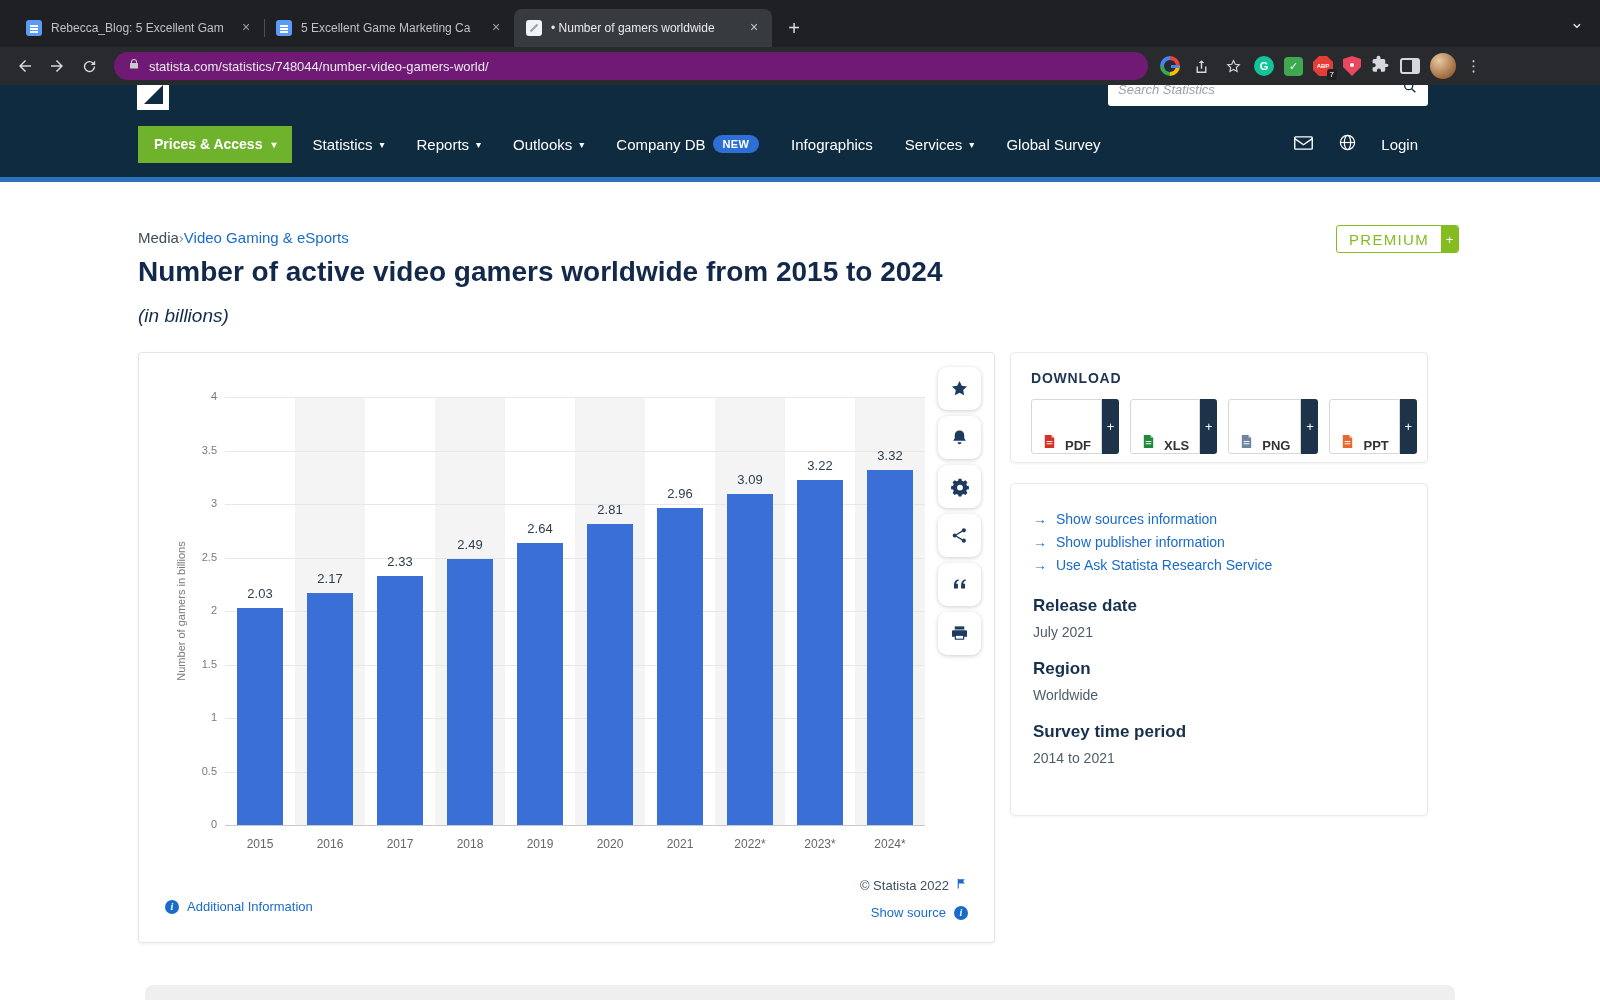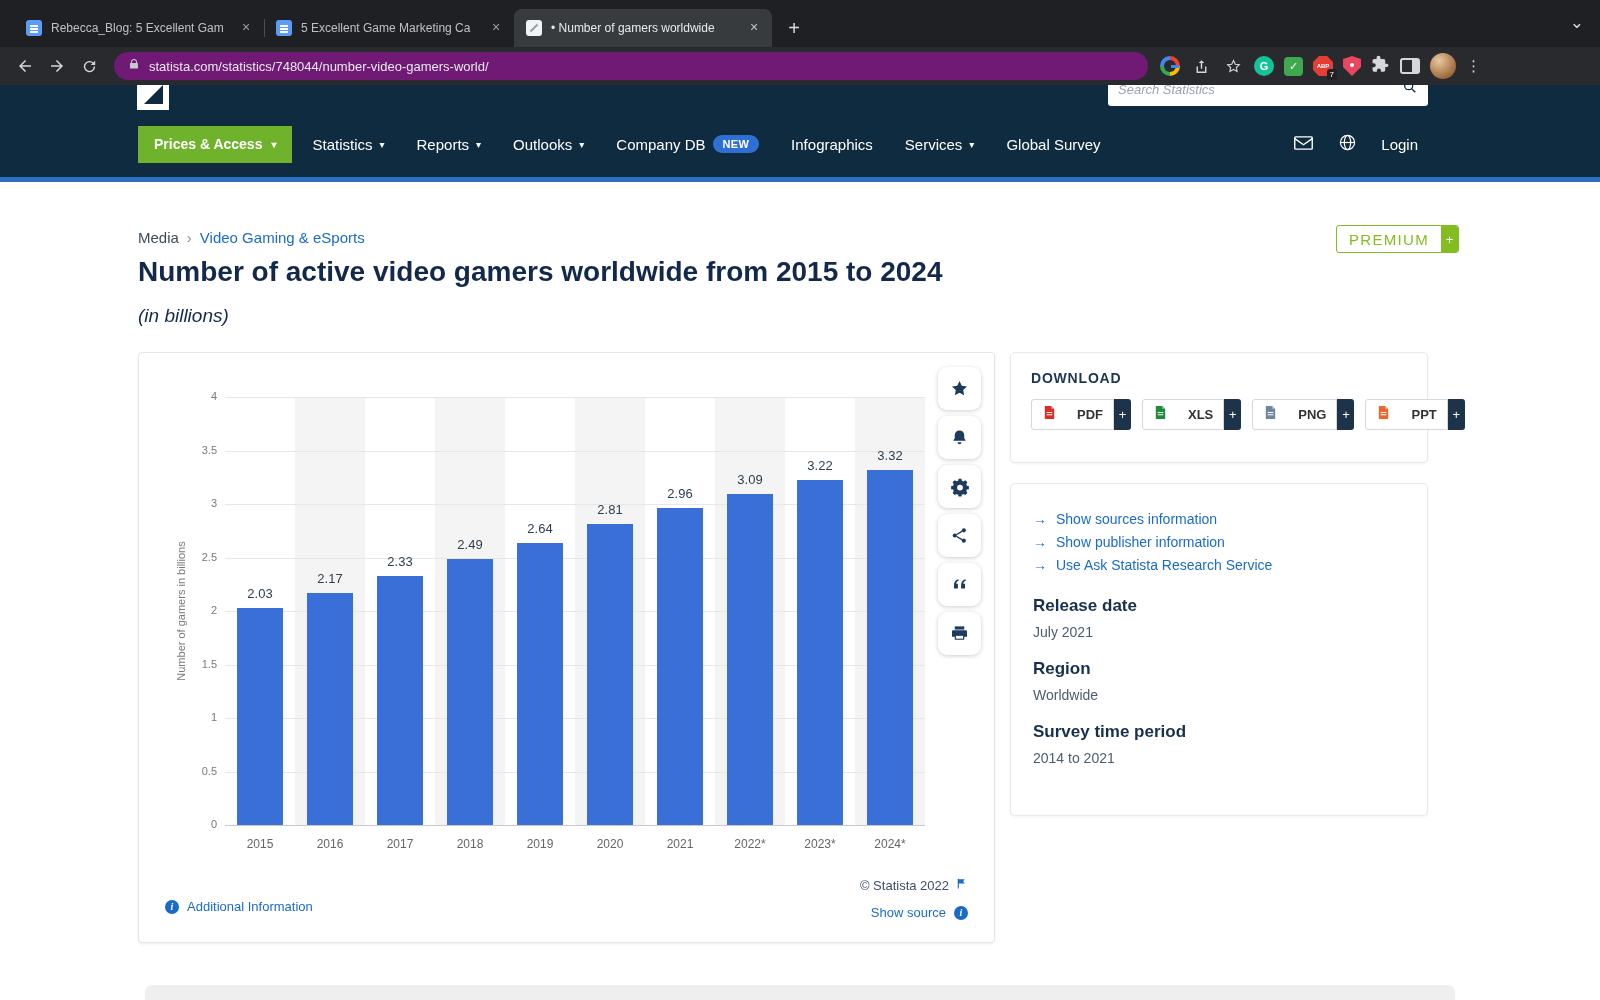--- a/index.html
+++ b/index.html
@@ -58,21 +58,21 @@
   .navrow{position:absolute;left:0;right:0;top:40px;height:38px;display:flex;align-items:center;padding:0 182px 0 138px}
   .pricesbtn{background:var(--green);color:#fff;font-size:14px;font-weight:bold;height:37px;padding:0 16px;border-radius:0;display:flex;align-items:center;gap:9px;margin-right:20px}
   .caret{font-size:10px}
   .mainnav{display:flex;align-items:center;gap:32px;color:#fff;font-size:15px}
   .nav-item{display:flex;align-items:center;gap:7px;white-space:nowrap}
   .newpill{background:var(--badgeblue);color:#fff;font-size:11px;font-weight:bold;padding:3px 10px;border-radius:11px;letter-spacing:.3px}
   .navright{margin-left:auto;display:flex;align-items:center;gap:24px;color:#fff;font-size:15px}
   .blueline{position:absolute;left:0;top:177px;width:1600px;height:5px;background:#2c70bd}
 
   
-  .breadcrumb{position:absolute;left:138px;top:229px;display:flex;gap:8px;font-size:15px;align-items:center}
+  .breadcrumb{position:absolute;left:138px;top:229px;display:flex;font-size:15px;align-items:center}
   .bc-section{color:#3e4c59}
   .bc-sep{color:#8a949e}
   .bc-link{color:var(--link)}
   .premium{position:absolute;left:1336px;top:225px;height:28px;display:flex;align-items:stretch;border:1px solid var(--premium);border-radius:3px;overflow:hidden;background:#fff}
   .premium-label{color:var(--premium);font-size:15px;font-weight:normal;letter-spacing:1.3px;display:flex;align-items:center;padding:0 12px}
   .premium-plus{width:17px;background:var(--premium);color:#fff;display:flex;align-items:center;justify-content:center;font-size:13px}
   .pagetitle{position:absolute;left:138px;top:256px;font-size:28px;font-weight:bold;color:var(--title)}
   .pagesub{position:absolute;left:138px;top:305px;font-size:19px;font-style:italic;color:var(--title)}
 
   .chartcard{position:absolute;left:138px;top:352px;width:857px;height:591px;background:#fff;border:1px solid #e5e5e5;border-radius:4px;box-shadow:0 1px 3px rgba(0,0,0,.07)}
@@ -90,21 +90,21 @@
   .showsource{position:absolute;right:26px;top:552px;display:flex;align-items:center;gap:8px;color:var(--link);font-size:13px}
   .info-i{width:14px;height:14px;border-radius:50%;background:var(--link);color:#fff;font-size:10px;font-weight:bold;font-style:italic;display:inline-flex;align-items:center;justify-content:center;font-family:"Liberation Serif",serif;flex:0 0 14px}
 
   .floaters{position:absolute;left:938px;top:367px;display:flex;flex-direction:column;gap:6px}
   .fbtn{width:43px;height:43px;background:#fff;border-radius:9px;box-shadow:0 1px 4px rgba(0,0,0,.2);display:flex;align-items:center;justify-content:center;color:#1d3a5f}
 
   .dlcard{position:absolute;left:1010px;top:352px;width:418px;height:111px;background:#fff;border:1px solid #e9e9e9;border-radius:5px;box-shadow:0 1px 3px rgba(0,0,0,.05);padding:17px 20px}
   .dlhead{font-size:14px;font-weight:bold;color:#1c3553;letter-spacing:.8px}
   .dlrow{display:flex;gap:11px;margin-top:13px}
   .dl-group{display:flex;align-items:stretch}
-  .dl-btn{display:flex;align-items:center;gap:20px;border:1px solid #d7d7d7;border-radius:3px 0 0 3px;height:31px;padding:0 10px;background:#fff}
+  .dl-btn{display:flex;align-items:flex-end;gap:8px;border:1px solid #d7d7d7;border-radius:3px 0 0 3px;height:55px;padding:0 10px;background:#fff}
   .dl-label{font-size:13px;font-weight:bold;color:#333}
   .dl-plus{width:17px;background:#1d3349;color:#fff;display:flex;align-items:center;justify-content:center;font-size:13px;border-radius:0 3px 3px 0}
 
   .srccard{position:absolute;left:1010px;top:483px;width:418px;height:333px;background:#fff;border:1px solid #e9e9e9;border-radius:5px;box-shadow:0 1px 3px rgba(0,0,0,.05);padding:24px 22px}
   .srchead{font-size:17px;font-weight:bold;color:#16304d;margin-bottom:10px}
   .srclink{display:flex;align-items:center;gap:9px;color:var(--link);font-size:14px;line-height:23px}
   .meta-h{font-size:17px;font-weight:bold;color:#16304d;margin:19px 0 8px}
   .meta-v{font-size:14px;color:#4d5d6c}
 
   .bottomstrip{position:absolute;left:145px;top:985px;width:1310px;height:15px;background:#efefef;border-radius:8px 8px 0 0}

